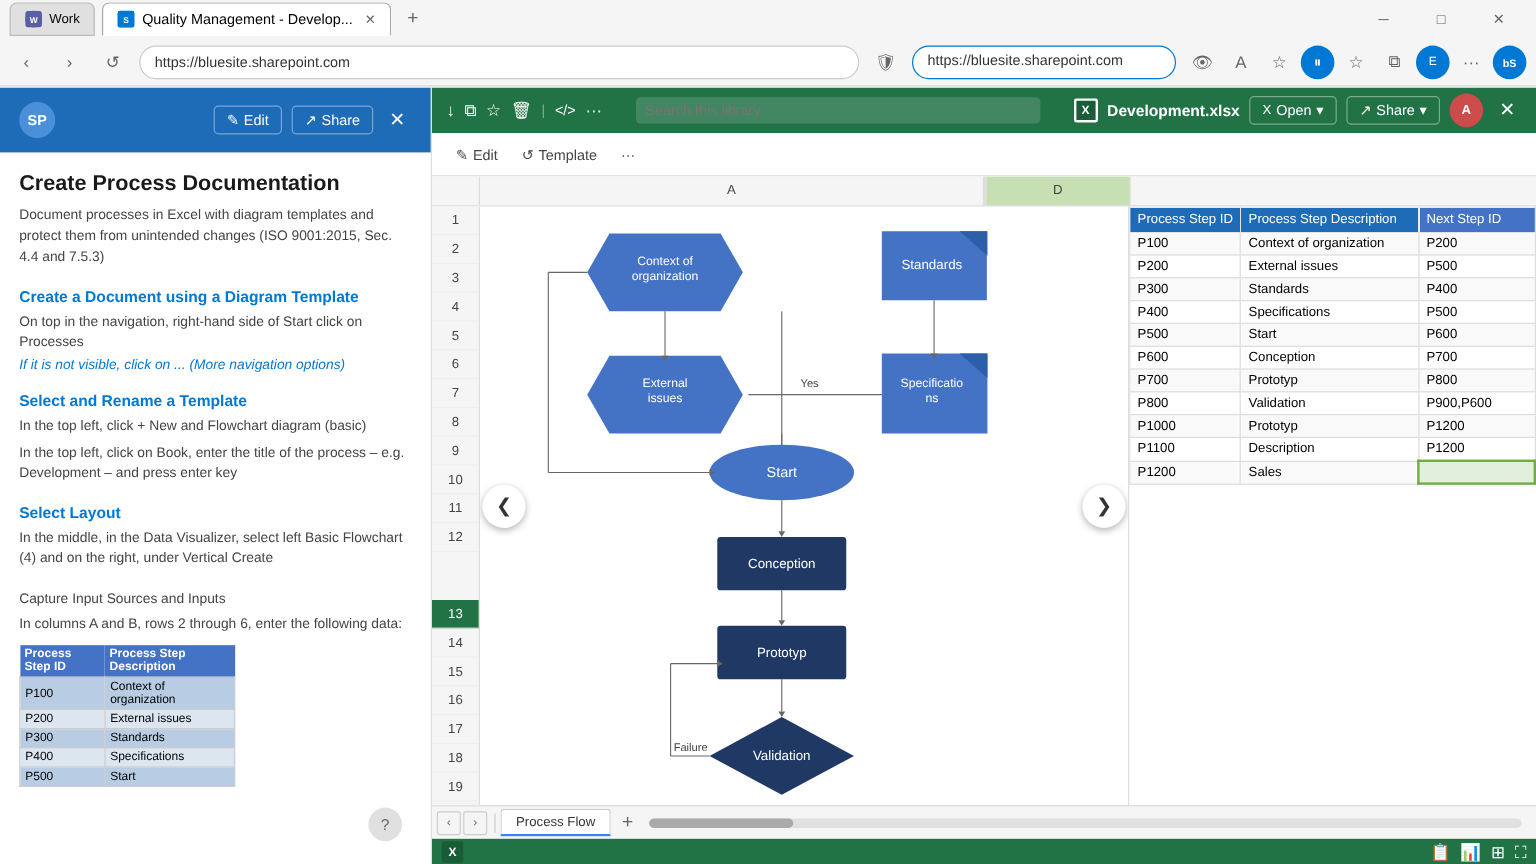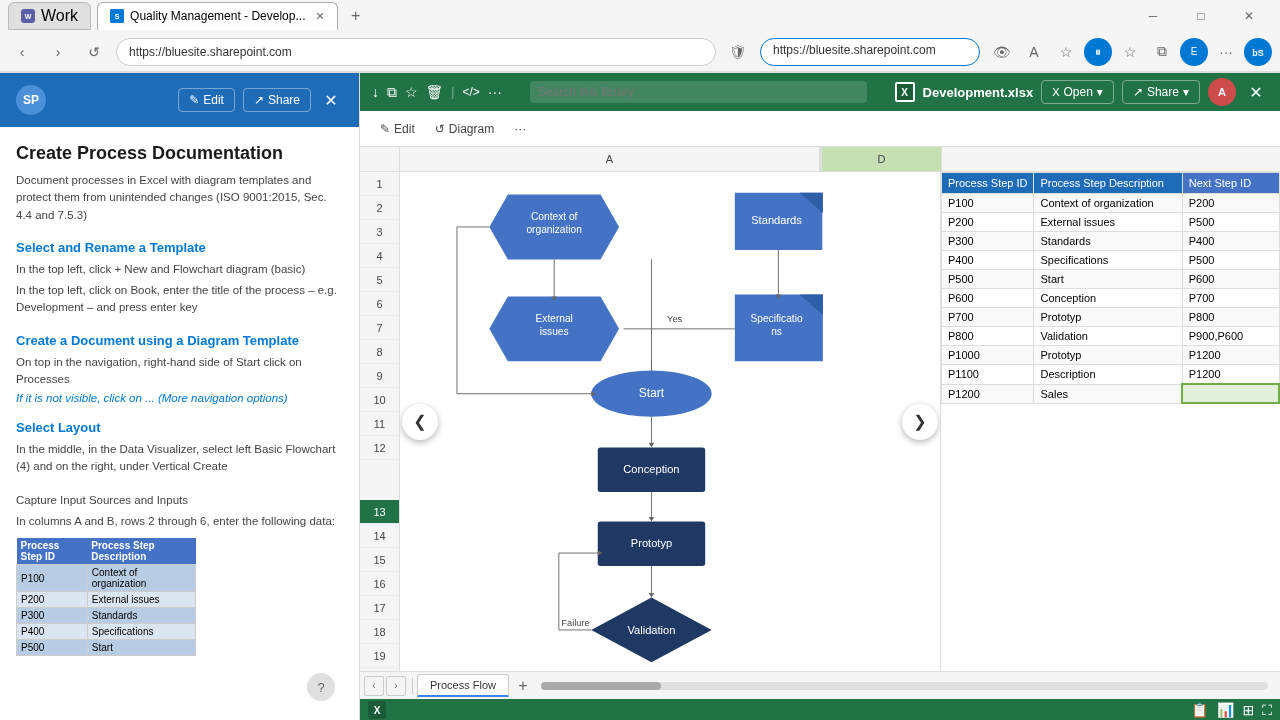--- a/index.html
+++ b/index.html
@@ -97,21 +97,21 @@
   <div class="title-bar">
     <div class="title-bar-left">
 
       <div class="browser-tab" style="background:#e0e0e0; border-color:#bbb;">
         <div class="favicon" style="background:#5b5ea6;">
           <svg width="14" height="14" viewBox="0 0 14 14">
               <rect width="14" height="14" rx="3" fill="#5b5ea6"></rect>
               <text x="7" y="10" text-anchor="middle" fill="white" font-size="7" font-weight="bold">W</text>
             </svg>
         </div>
-        <span style="font-size:16px;">Work</span>
+        <span style="font-size:11px;">Work</span>
       </div>
 
       <div class="browser-tab" style="background:white; border-color:#aaa; border-bottom:1px solid white;">
         <div class="favicon" style="background:#0078d4; border-radius:2px;">
           <svg width="14" height="14" viewBox="0 0 14 14">
               <rect width="14" height="14" rx="2" fill="#0078d4"></rect>
               <text x="7" y="10" text-anchor="middle" fill="white" font-size="7" font-weight="bold">S</text>
             </svg>
         </div>
         <span style="font-size:12px;">Quality Management - Develop...</span>
@@ -173,29 +173,29 @@
           <span>Share</span>
         </div>
         <div class="close-btn">✕</div>
       </div>
     </div>
     <div class="left-panel-content">
       <div class="panel-title">Create Process Documentation</div>
       <div class="panel-desc">Document processes in Excel with diagram templates and protect them from unintended changes (ISO 9001:2015, Sec. 4.4 and 7.5.3)</div>
 
       <div class="panel-section-gap">
+        <div class="panel-section-title">Create a Document using a Diagram Template</div>
+        <div class="panel-section-text">On top in the navigation, right-hand side of Start click on Processes</div>
+        <div class="panel-italic">If it is not visible, click on ... (More navigation options)</div>
+      </div>
+
+      <div class="panel-section-gap">
         <div class="panel-section-title">Select and Rename a Template</div>
         <div class="panel-section-text">In the top left, click + New and Flowchart diagram (basic)</div>
         <div class="panel-section-text" style="margin-bottom:12px;">In the top left, click on Book, enter the title of the process – e.g. Development – and press enter key</div>
-      </div>
-
-      <div class="panel-section-gap">
-        <div class="panel-section-title">Create a Document using a Diagram Template</div>
-        <div class="panel-section-text">On top in the navigation, right-hand side of Start click on Processes</div>
-        <div class="panel-italic">If it is not visible, click on ... (More navigation options)</div>
       </div>
 
       <div class="panel-section-gap">
         <div class="panel-section-title">Select Layout</div>
         <div class="panel-section-text" style="margin-bottom:12px;">In the middle, in the Data Visualizer, select left Basic Flowchart (4) and on the right, under Vertical Create</div>
       </div>
 
       <div class="panel-section-gap">
         <div class="panel-section-text">Capture Input Sources and Inputs</div>
         <div class="panel-section-text">In columns A and B, rows 2 through 6, enter the following data:</div>
@@ -267,21 +267,21 @@
       </div>
     </div>
 
     <div class="excel-toolbar">
       <div class="toolbar-btn">
         <span>✎</span>
         <span>Edit</span>
       </div>
       <div class="toolbar-btn">
         <span>↺</span>
-        <span>Diagram</span>
+        <span>Template</span>
       </div>
       <div class="toolbar-btn">
         <span>···</span>
       </div>
     </div>
 
     <div class="excel-main" style="flex:1; overflow:hidden; display:flex; flex-direction:column;">
 
       <div class="col-headers">
         <div class="row-col-corner"></div>

